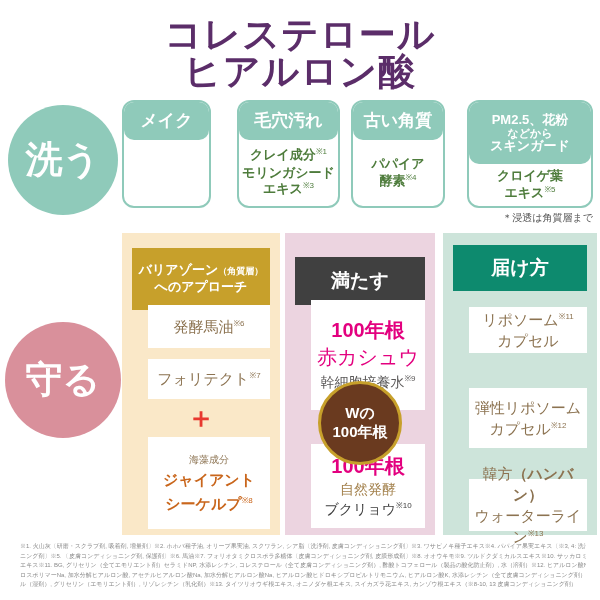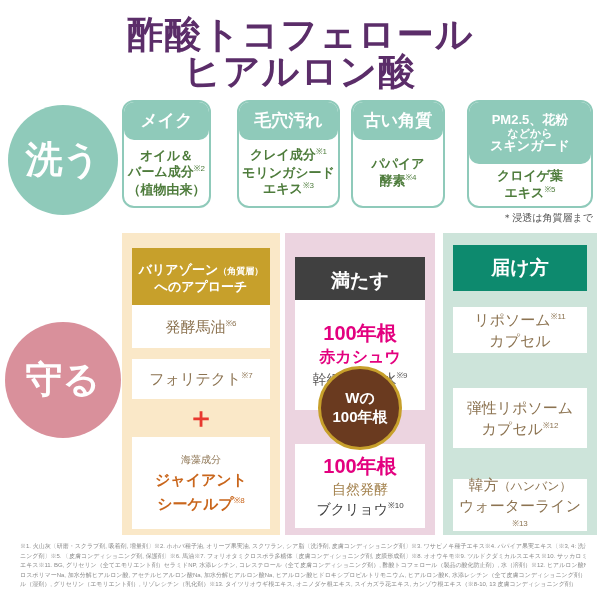--- a/index.html
+++ b/index.html
@@ -51,82 +51,77 @@
   .col-hd {
     position:absolute; left:10px; right:10px; color:#ffffff; font-weight:bold;
     text-align:center; display:flex; flex-direction:column; align-items:center; justify-content:center;
     line-height:1.3;
   }
   .hd-barrier { top:15px; height:62px; background:#c7a02b; font-size:13px; }
   .hd-barrier .small { font-size:9px; }
   .hd-fill { top:24px; height:48px; background:#404040; font-size:19px; }
   .hd-deliver { top:12px; height:46px; background:#0d8a6e; font-size:19px; }
   .card {
-    position:absolute; left:10px; right:10px; background:#ffffff;
+    position:absolute; left:26px; right:10px; background:#ffffff;
     display:flex; flex-direction:column; align-items:center; justify-content:center;
     text-align:center;
   }
   
   .c-b1 { top:72px;  height:43px; color:#8c7351; font-size:15px; }
   .c-b2 { top:126px; height:40px; color:#8c7351; font-size:15px; }
   .plus-sign {
     position:absolute; top:168px; left:0; width:100%; height:34px; color:#e8382f;
     font-size:28px; font-weight:bold; text-align:center; line-height:34px;
   }
   .c-b3 { top:204px; height:92px; }
   .c-b3 .l1 { color:#8c7351; font-size:10px; line-height:1.7; }
   .c-b3 .l2, .c-b3 .l3 { color:#c9661c; font-size:15px; font-weight:bold; line-height:1.6; }
   
   .c-f1 { top:67px; height:110px; z-index:1; }
   .c-f1 .l1 { color:#e3007f; font-size:20px; font-weight:bold; line-height:1.3; }
-  .c-f1 .l2 { color:#e3007f; font-size:16px; font-weight:bold; line-height:1.4; }
+  .c-f1 .l2 { color:#e3007f; font-size:20px; font-weight:normal; line-height:1.4; }
   .c-f1 .l3 { color:#595757; font-size:14px; line-height:1.6; }
   .badge-circle {
-    position:absolute; left:33px; top:133px; width:84px; height:84px; border-radius:50%;
+    position:absolute; left:33px; top:148px; width:84px; height:84px; border-radius:50%;
     background:#6a3a1f; border:3px solid #c7a02b; color:#fff; z-index:2;
     display:flex; flex-direction:column; align-items:center; justify-content:center;
     font-size:15px; font-weight:bold; line-height:1.25;
   }
   .c-f2 { top:211px; height:84px; z-index:1; }
   .c-f2 .l1 { color:#e3007f; font-size:20px; font-weight:bold; line-height:1.4; }
   .c-f2 .l2 { color:#a3814c; font-size:14px; line-height:1.4; }
   .c-f2 .l3 { color:#404040; font-size:14px; line-height:1.4; }
   
   .c-d1 { top:74px;  height:46px; color:#8c7351; font-size:15px; line-height:1.4; }
   .c-d2 { top:155px; height:60px; color:#8c7351; font-size:15px; line-height:1.4; }
   .c-d3 { top:246px; height:52px; color:#8c7351; font-size:15px; line-height:1.4; }
-  .c-d3 .small { font-size:12px; }
+  .c-d3 .small { font-size:15px;font-weight:bold; }
   
   .footnotes {
     position:absolute; left:20px; top:542px; width:566px; color:#8a8a8a;
     font-size:6px; line-height:9.6px; white-space:nowrap; overflow:hidden;
   }
 </style>
 </head>
 <body>
 
 <div class="page">
 
   <div class="title">
-    <div>酢酸トコフェロール</div>
+    <div>コレステロール</div>
     <div>ヒアルロン酸</div>
   </div>
 
   <div class="big-circle wash-circle">
     <span>洗う</span>
   </div>
 
   <div class="top-card" style="left:122px; width:89px;">
     <div class="hd">
       <div>メイク</div>
-    </div>
-    <div class="bd">
-      <div><span>オイル＆</span></div>
-      <div><span>バーム成分</span><sup>※2</sup></div>
-      <div><span>（植物由来）</span></div>
     </div>
   </div>
 
   <div class="top-card" style="left:237px; width:103px;">
     <div class="hd">
       <div>毛穴汚れ</div>
     </div>
     <div class="bd">
       <div><span>クレイ成分</span><sup>※1</sup></div>
       <div><span>モリンガシード</span></div>

